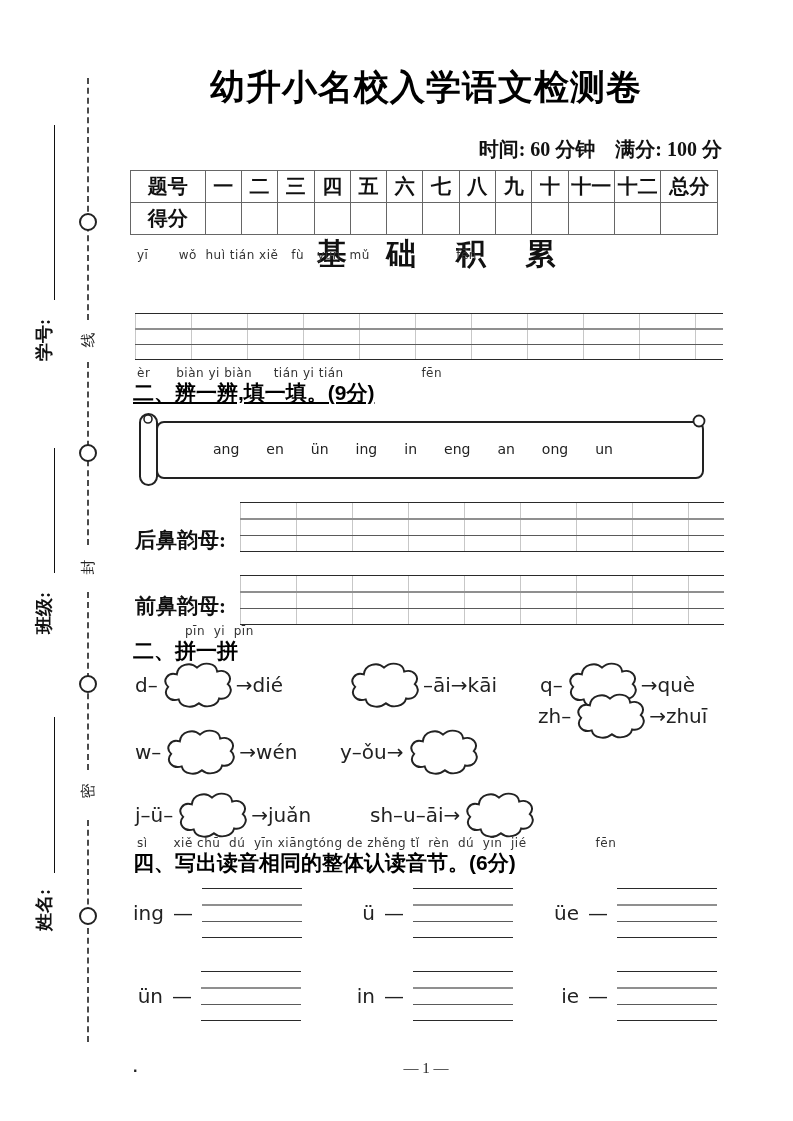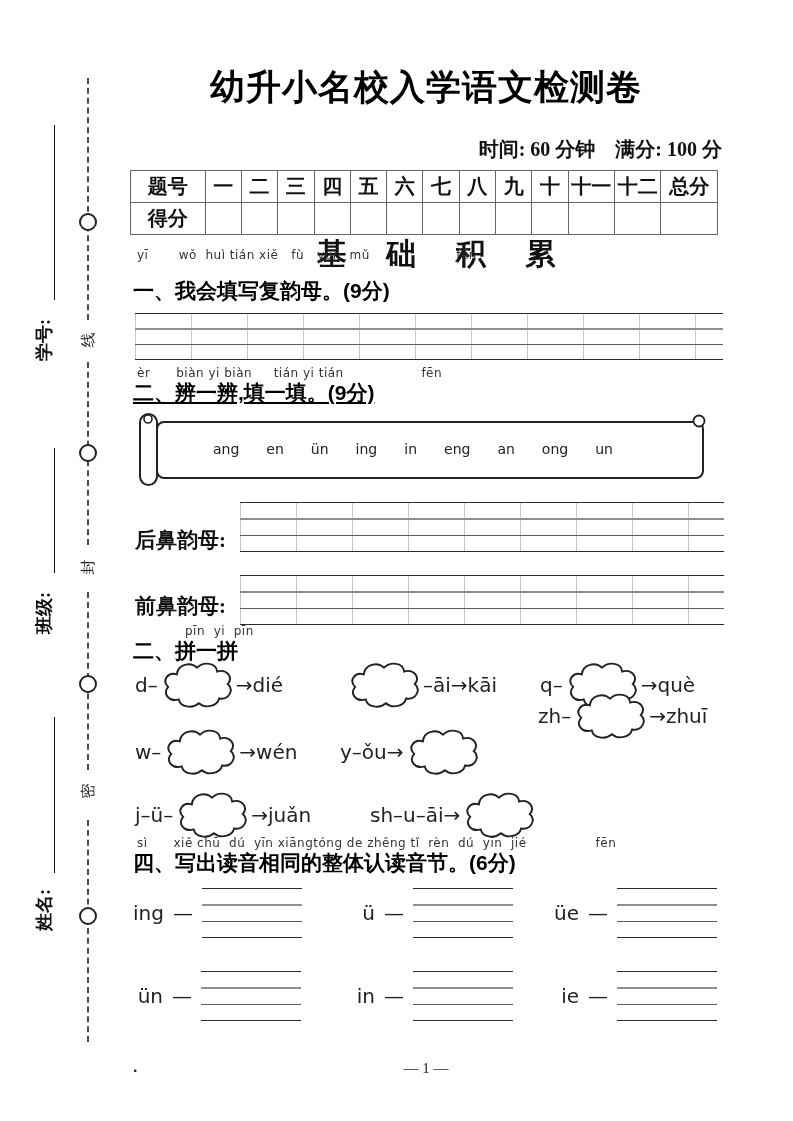--- a/index.html
+++ b/index.html
@@ -148,21 +148,20 @@
       <td></td>
       <td></td>
       <td></td>
     </tr>
   </tbody>
     </table>
 
   <div class="section-heading">基 础 积 累</div>
 
   <div class="pinyin" style="left:137px;top:248px;">yī       wǒ  huì tián xiě   fù   yùn  mǔ                    fēn</div>
-  <div class="qtext" style="left:133px;top:277px;">一、我会填写复韵母。(9分)</div>
   <div class="pgrid ticks" style="left:135px;top:313px;width:588px;">
     <i class="l l1"></i>
       <i class="l l2"></i>
       <i class="l l3"></i>
       <i class="l l4"></i>
   </div>
 
   <div class="pinyin" style="left:137px;top:366px;">èr      biàn yi biàn     tián yi tián                  fēn</div>
   <div class="qtext" style="left:133px;top:379px;text-decoration:underline;">二、辨一辨,填一填。(9分)</div>
 

